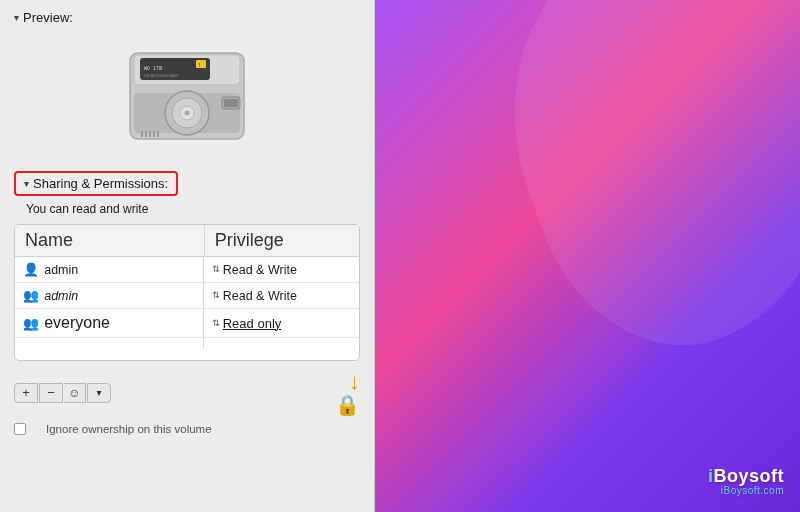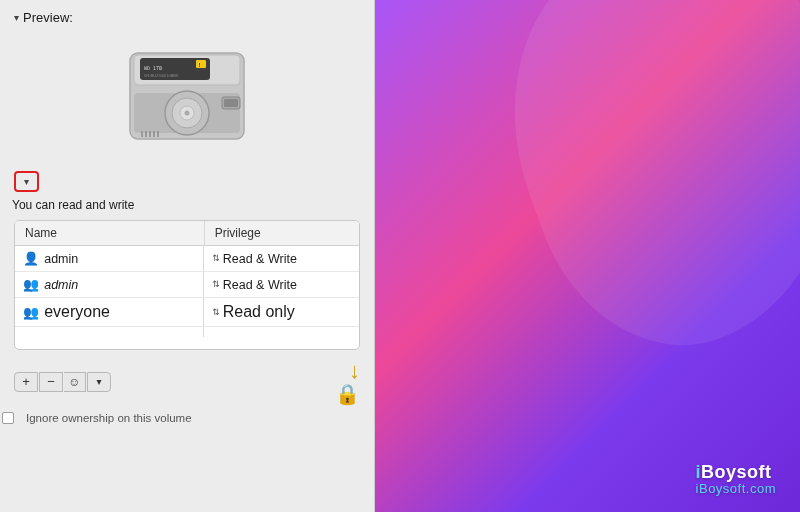--- a/index.html
+++ b/index.html
@@ -85,21 +85,21 @@
       font-size: 13px;
       font-weight: 500;
       color: #1a1a1a;
       gap: 4px;
       background: transparent;
     }
 
     .you-can-read {
       font-size: 12px;
       color: #1a1a1a;
-      padding: 2px 14px 8px 12px;
+      padding: 2px 14px 8px 26px;
     }
 
     
     .permissions-table-wrapper {
       margin: 0 14px;
       border: 1px solid #c8c8c8;
       border-radius: 5px;
       overflow: hidden;
       background: white;
       flex-shrink: 0;
@@ -114,21 +114,21 @@
     .permissions-table thead tr {
       background: #f2f2f2;
       border-bottom: 1px solid #d0d0d0;
     }
 
     .permissions-table thead th {
       text-align: left;
       padding: 5px 10px;
       font-weight: 400;
       color: #333;
-      font-size: 12px;
+      font-size: 18px;
     }
 
     .permissions-table thead th:first-child {
       width: 55%;
       border-right: 1px solid #d8d8d8;
     }
 
     .permissions-table tbody tr {
       border-bottom: 1px solid #e8e8e8;
     }
@@ -220,53 +220,53 @@
       background: none;
       border: none;
       cursor: pointer;
       font-size: 20px;
     }
 
     
     .ignore-ownership {
       display: flex;
       align-items: center;
-      gap: 12px;
-      padding: 6px 14px 10px 2px;
+      gap: 20px;
+      padding: 6px 14px 10px 14px;
       font-size: 11.5px;
       color: #555;
     }
 
     .checkbox {
       width: 12px;
       height: 12px;
       border: 1px solid #999;
       background: white;
       border-radius: 2px;
       flex-shrink: 0;
     }
 
     
     .watermark {
       position: absolute;
       bottom: 16px;
-      right: 24px;
+      right: 16px;
       font-size: 18px;
       font-weight: 700;
       color: #ffffff;
       text-shadow: 0 1px 3px rgba(0,0,0,0.3);
       letter-spacing: 0.5px;
     }
 
     .watermark span {
       color: #60d0f0;
     }
 
     .watermark-sub {
-      font-size: 13px;
+      font-size: 10px;
       font-weight: 400;
       display: block;
       text-align: right;
       color: rgba(255,255,255,0.8);
       margin-top: -2px;
     }
   </style>
 </head>
 <body>
 
@@ -305,20 +305,21 @@
       <line x1="32" y1="90" x2="32" y2="96" stroke="#999" stroke-width="2"></line>
       <line x1="36" y1="90" x2="36" y2="96" stroke="#999" stroke-width="2"></line>
 
       <rect x="100" y="56" width="18" height="12" rx="2" fill="#aaa" stroke="#888" stroke-width="1"></rect>
       <rect x="102" y="58" width="14" height="8" rx="1" fill="#888"></rect>
     </svg>
   </div>
 
   <div class="sharing-header">
     <span class="chevron-down">▾</span>
+    <span>Sharing &amp; Permissions:</span>
   </div>
 
   <div class="you-can-read">You can read and write</div>
 
   <div class="permissions-table-wrapper">
     <table class="permissions-table">
       <thead>
         <tr>
           <th>Name</th>
           <th>Privilege</th>
@@ -350,21 +351,21 @@
             </td>
           </tr>
           <tr>
             <td style="display: flex; align-items: center; gap: 5px; padding: 5px 8px; border-right: 1px solid rgb(216, 216, 216);">
               <span style="font-size: 13px;">👥</span>
               <span style="font-size: 16px;">everyone</span>
             </td>
             <td style="padding: 5px 8px; cursor: pointer;">
               <div style="display: flex; align-items: center; gap: 3px;">
                 <span style="font-size: 9px; color: rgb(85, 85, 85); line-height: 1;">⇅</span>
-                <span style="font-size: 16px;">Read only</span>
+                <span style="font-size: 13px; text-decoration: underline;">Read only</span>
               </div>
             </td>
           </tr>
           <tr style="height: 22px;">
             <td></td>
             <td></td>
           </tr>
         </tbody>
     </table>
   </div>

